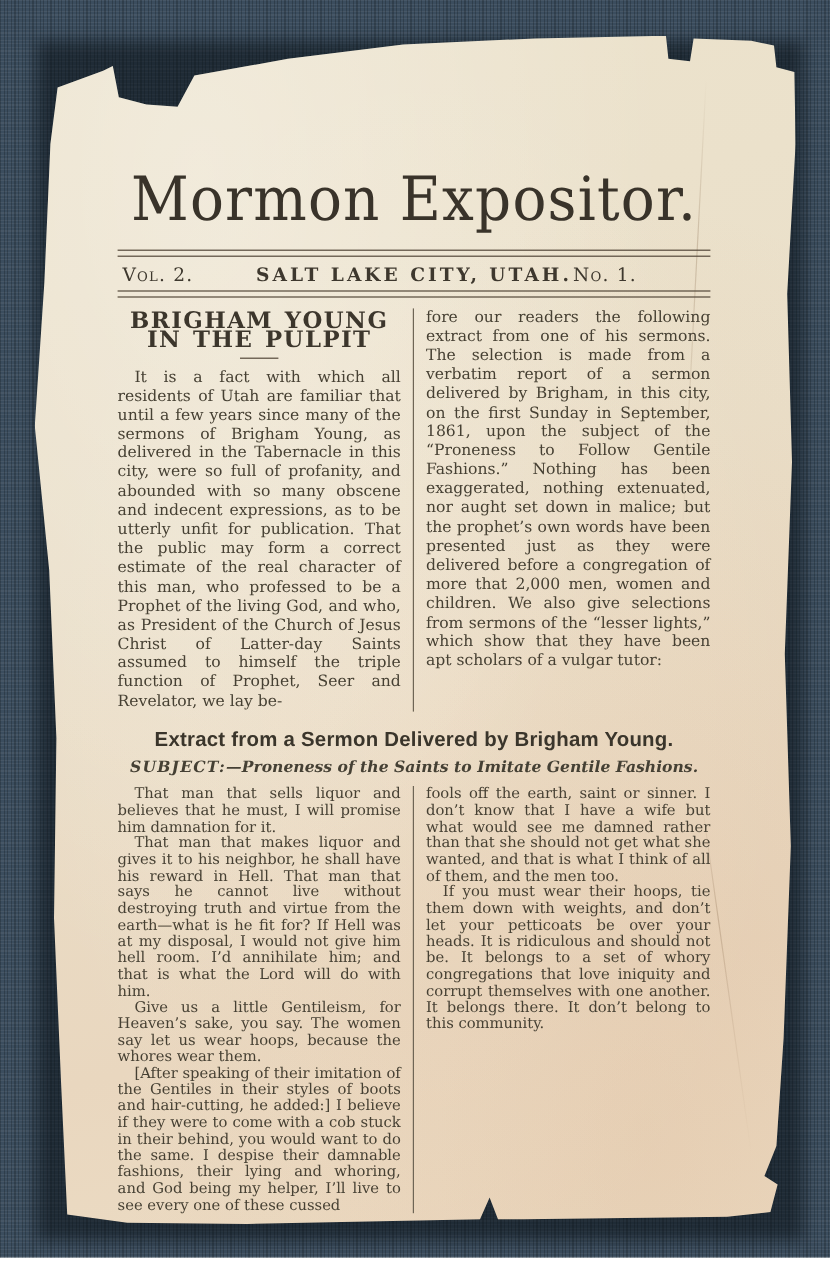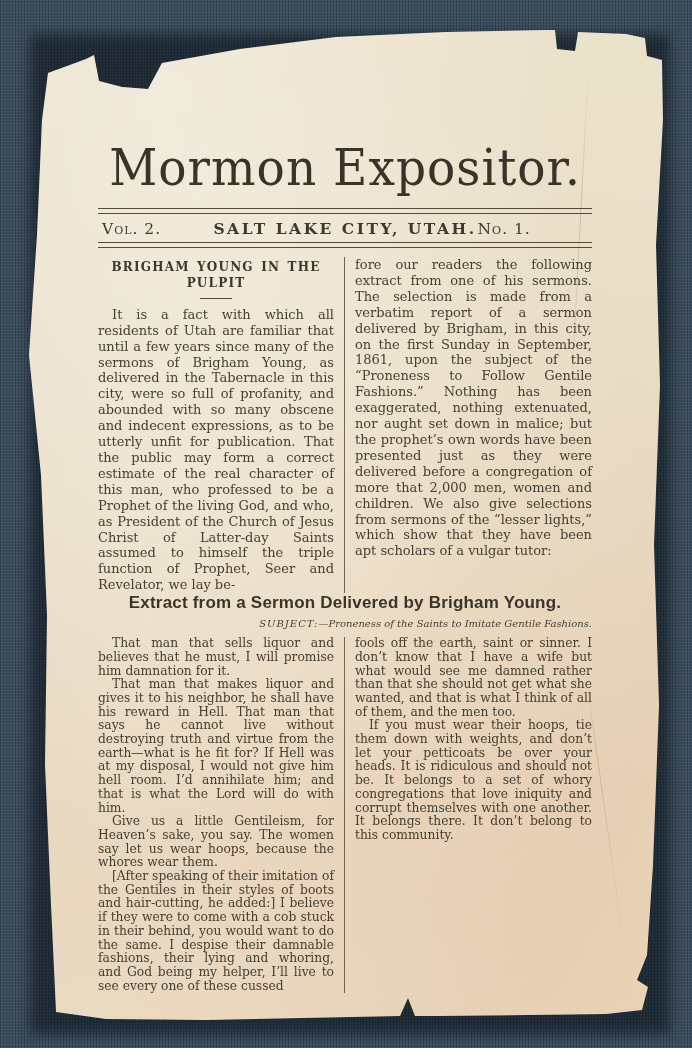--- a/index.html
+++ b/index.html
@@ -110,49 +110,50 @@
 
   .columns.upper { font-size: 13px; line-height: 15.9px; }
   .columns.lower { font-size: 12.3px; line-height: 13.7px; margin-top: 8px; }
 
   .col p { margin: 0; text-indent: 14px; }
   .col p.no-indent { text-indent: 0; }
 
   .article-heading {
     margin: 3px 0 0 0;
     text-align: center;
-    font-size: 12px;
+    font-size: 19px;
     font-weight: bold;
     letter-spacing: 1.2px;
     word-spacing: 2px;
     color: #3c362c;
   }
   .heading-rule {
     width: 32px;
     border-top: 1px solid #55493b;
     margin: 6px auto 8px auto;
   }
 
   
-  .sermon-head { }
+  .sermon-head { margin-top: 14px; }
   .sermon-heading {
     margin: 0;
     text-align: center;
     font-family: "Liberation Sans", sans-serif;
     font-size: 17px;
     font-weight: bold;
     letter-spacing: 0.2px;
     color: #3a352b;
   }
   .sermon-subject {
     margin: 5px 0 0 0;
-    text-align: right;
+    text-align: center;
     font-style: italic;
-    font-size: 10px;
+    font-size: 13px;
     color: #454034;
+    font-weight: bold;
   }
   .sermon-subject .subject-label { letter-spacing: 1px; }
 </style>
 </head>
 <body>
 
 <div class="scene">
   <div class="paper-shadow"></div>
   <div class="paper">
     <div class="crease c1"></div>

